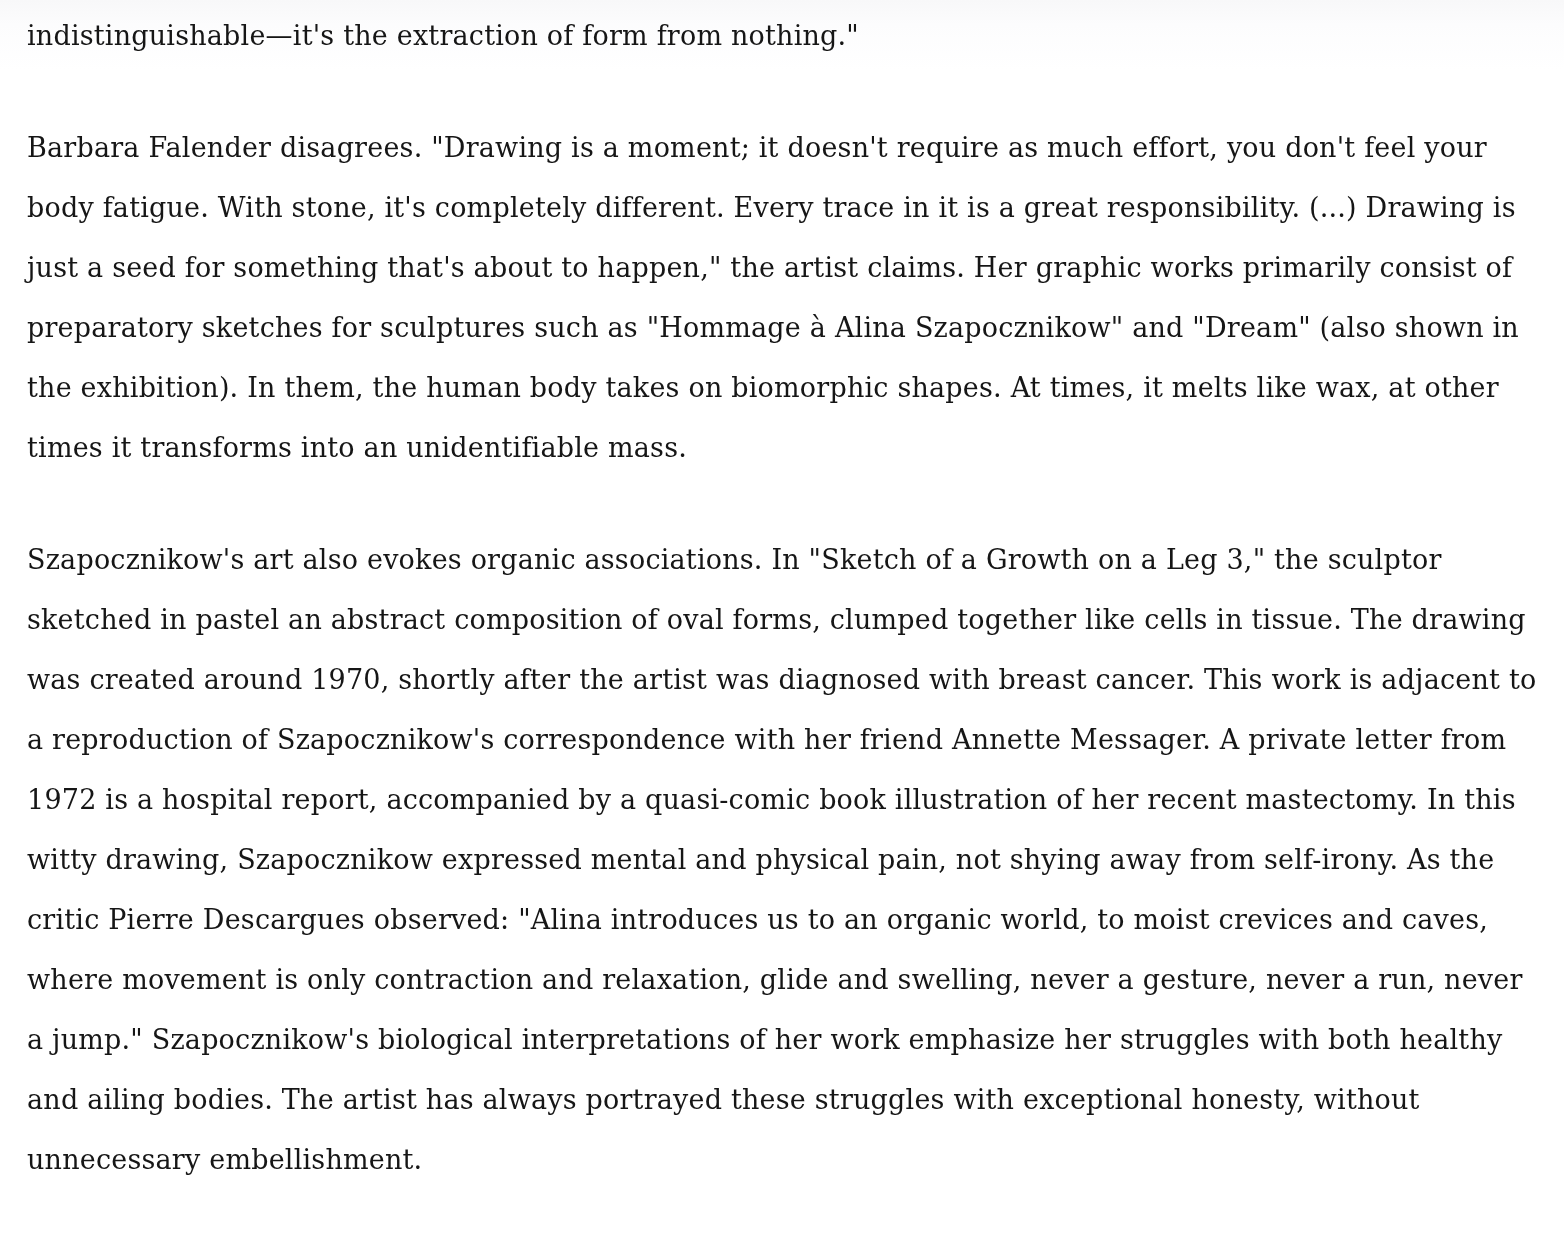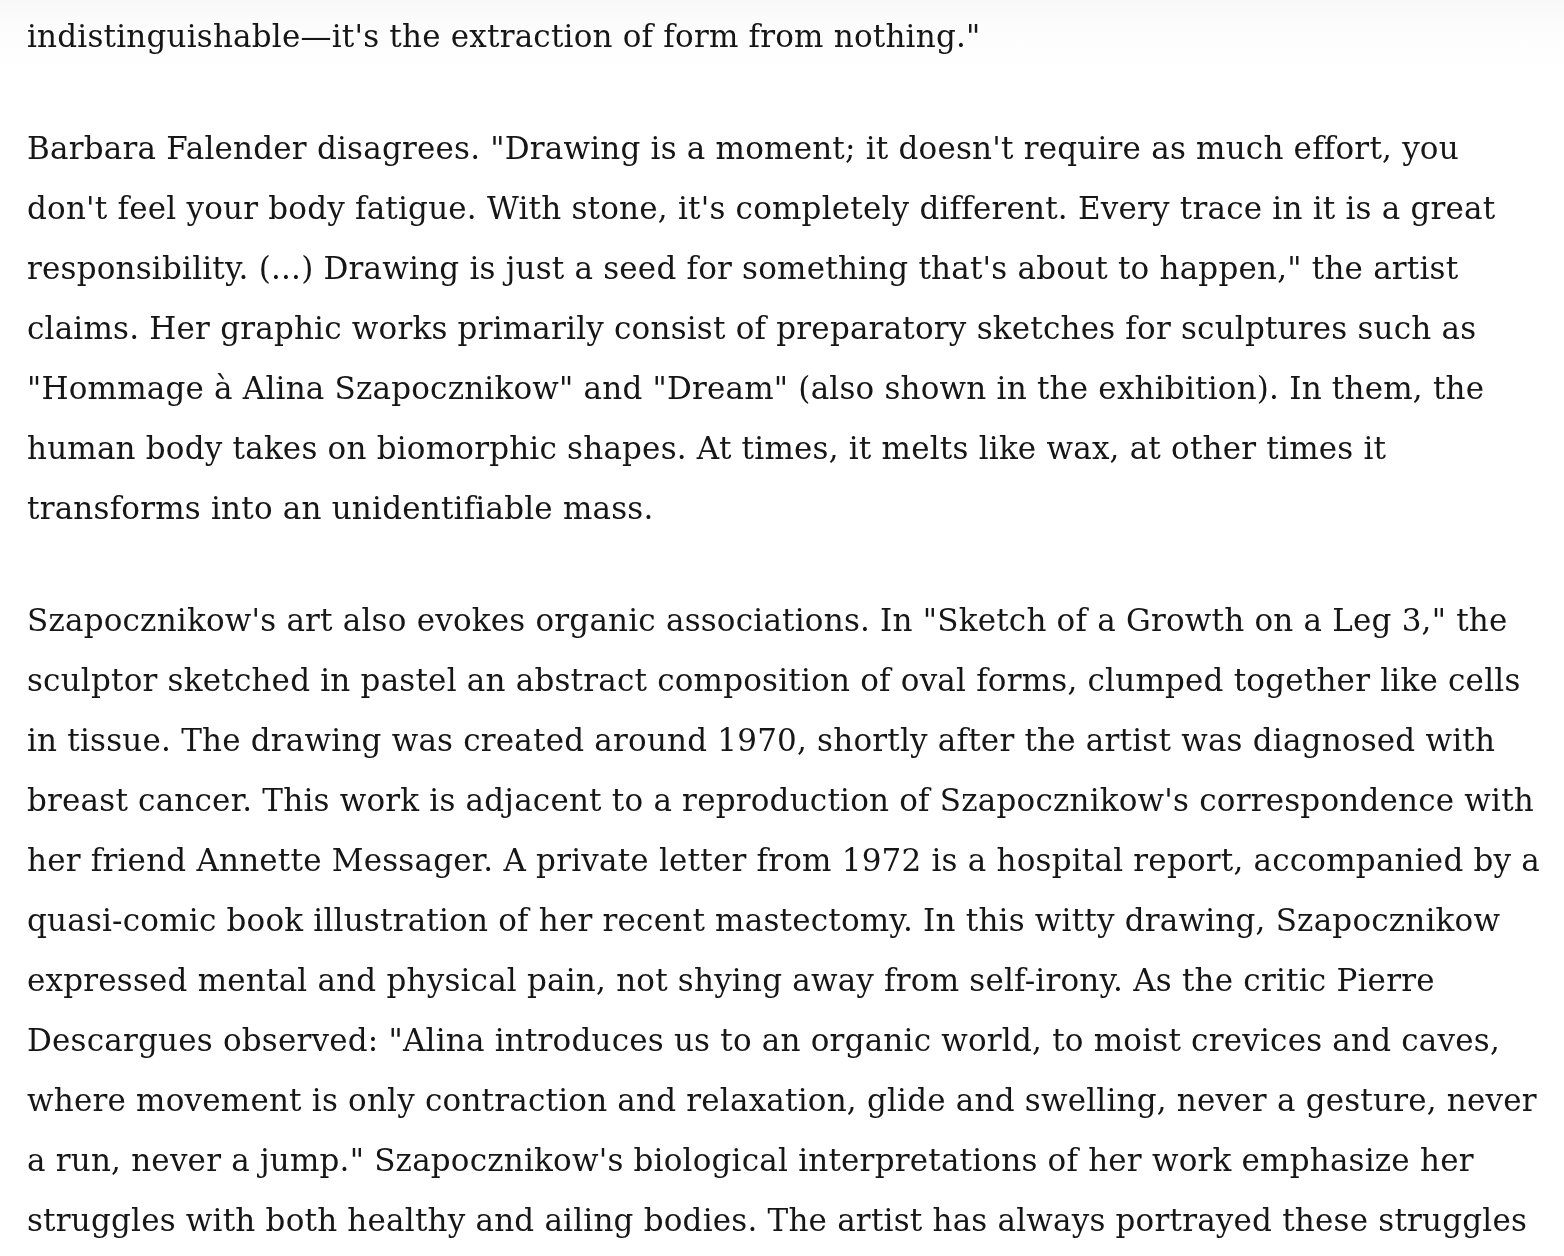--- a/index.html
+++ b/index.html
@@ -23,21 +23,21 @@
     background: linear-gradient(to bottom, #f8f8f9 0%, #fcfcfd 35%, #ffffff 100%);
     pointer-events: none;
   }
   .article {
     position: relative;
     box-sizing: border-box;
     padding: 6px 18px 0 27px;
   }
   .article p {
     margin: 0 0 52px 0;
-    font-size: 31px;
+    font-size: 27px;
     line-height: 60px;
     letter-spacing: 0.2px;
     text-align: left;
   }
   .article p:last-child {
     margin-bottom: 0;
   }
 </style>
 </head>
 <body>

